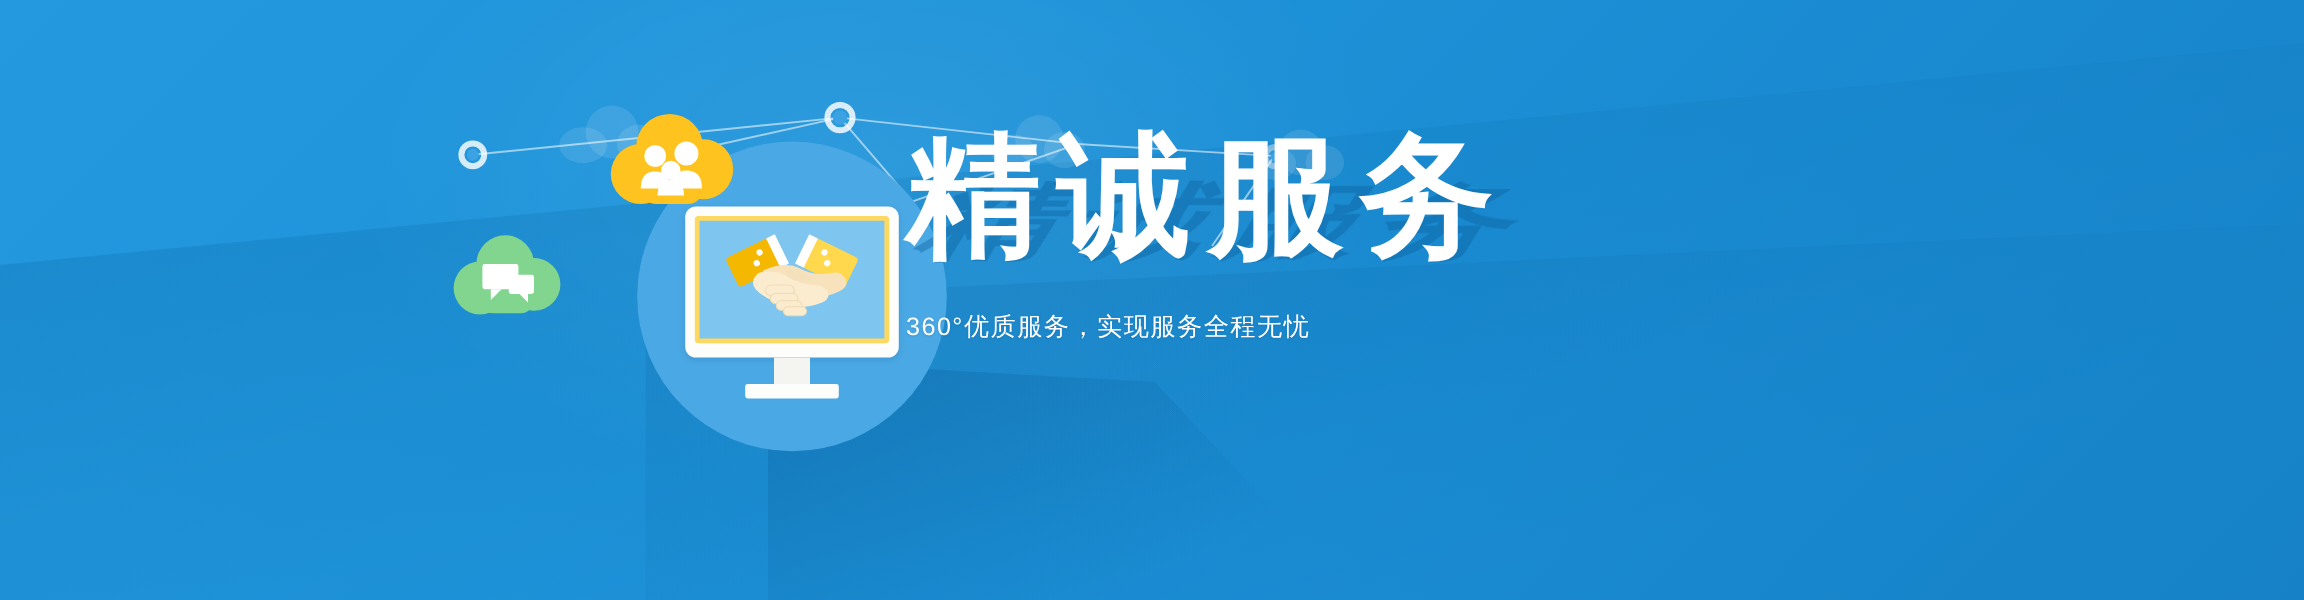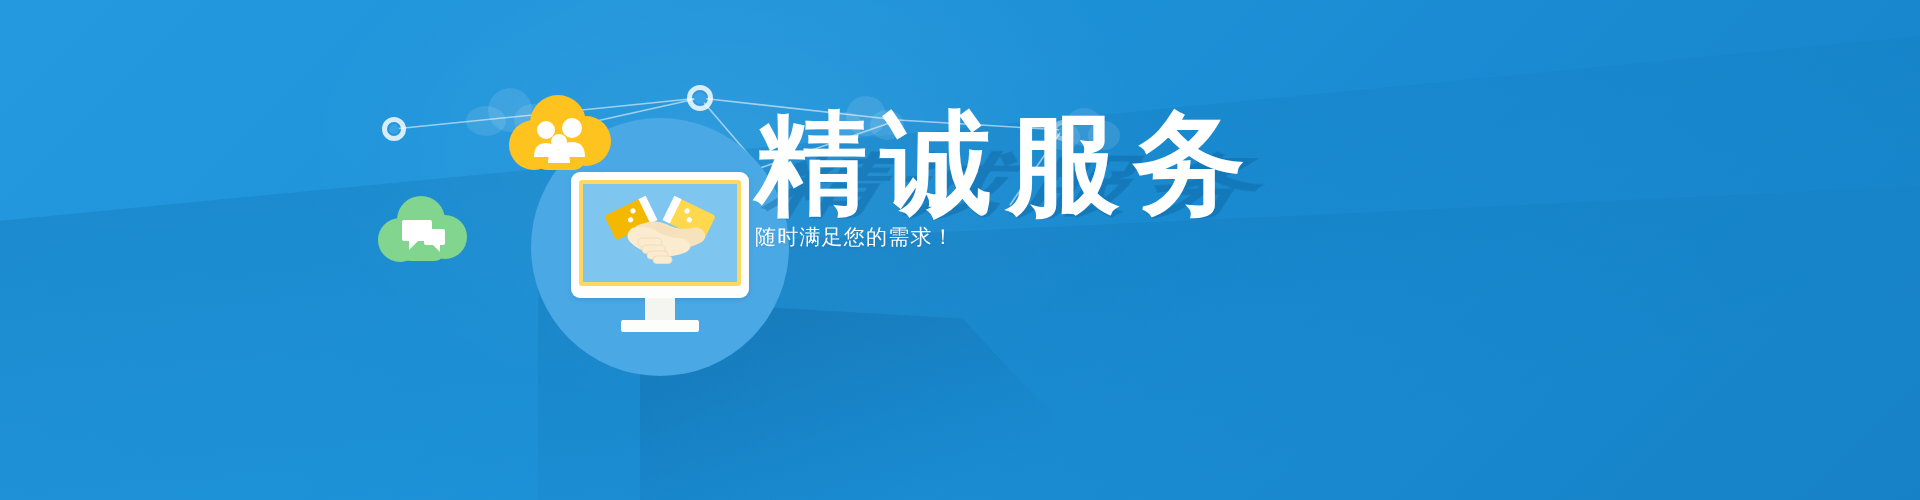--- a/index.html
+++ b/index.html
@@ -316,16 +316,16 @@
       </div>
     </div>
     <div class="monitor-neck"></div>
     <div class="monitor-base"></div>
   </div>
 
   <div class="headline-shadow">精诚服务</div>
 
   <div class="copy">
     <h1 class="headline">精诚服务</h1>
-    <p class="sub">随时满足您的需求！</p>
+    <p class="sub sub-1">360°优质服务，实现服务全程无忧</p>
   </div>
 
 </div>
 
 </body></html>

